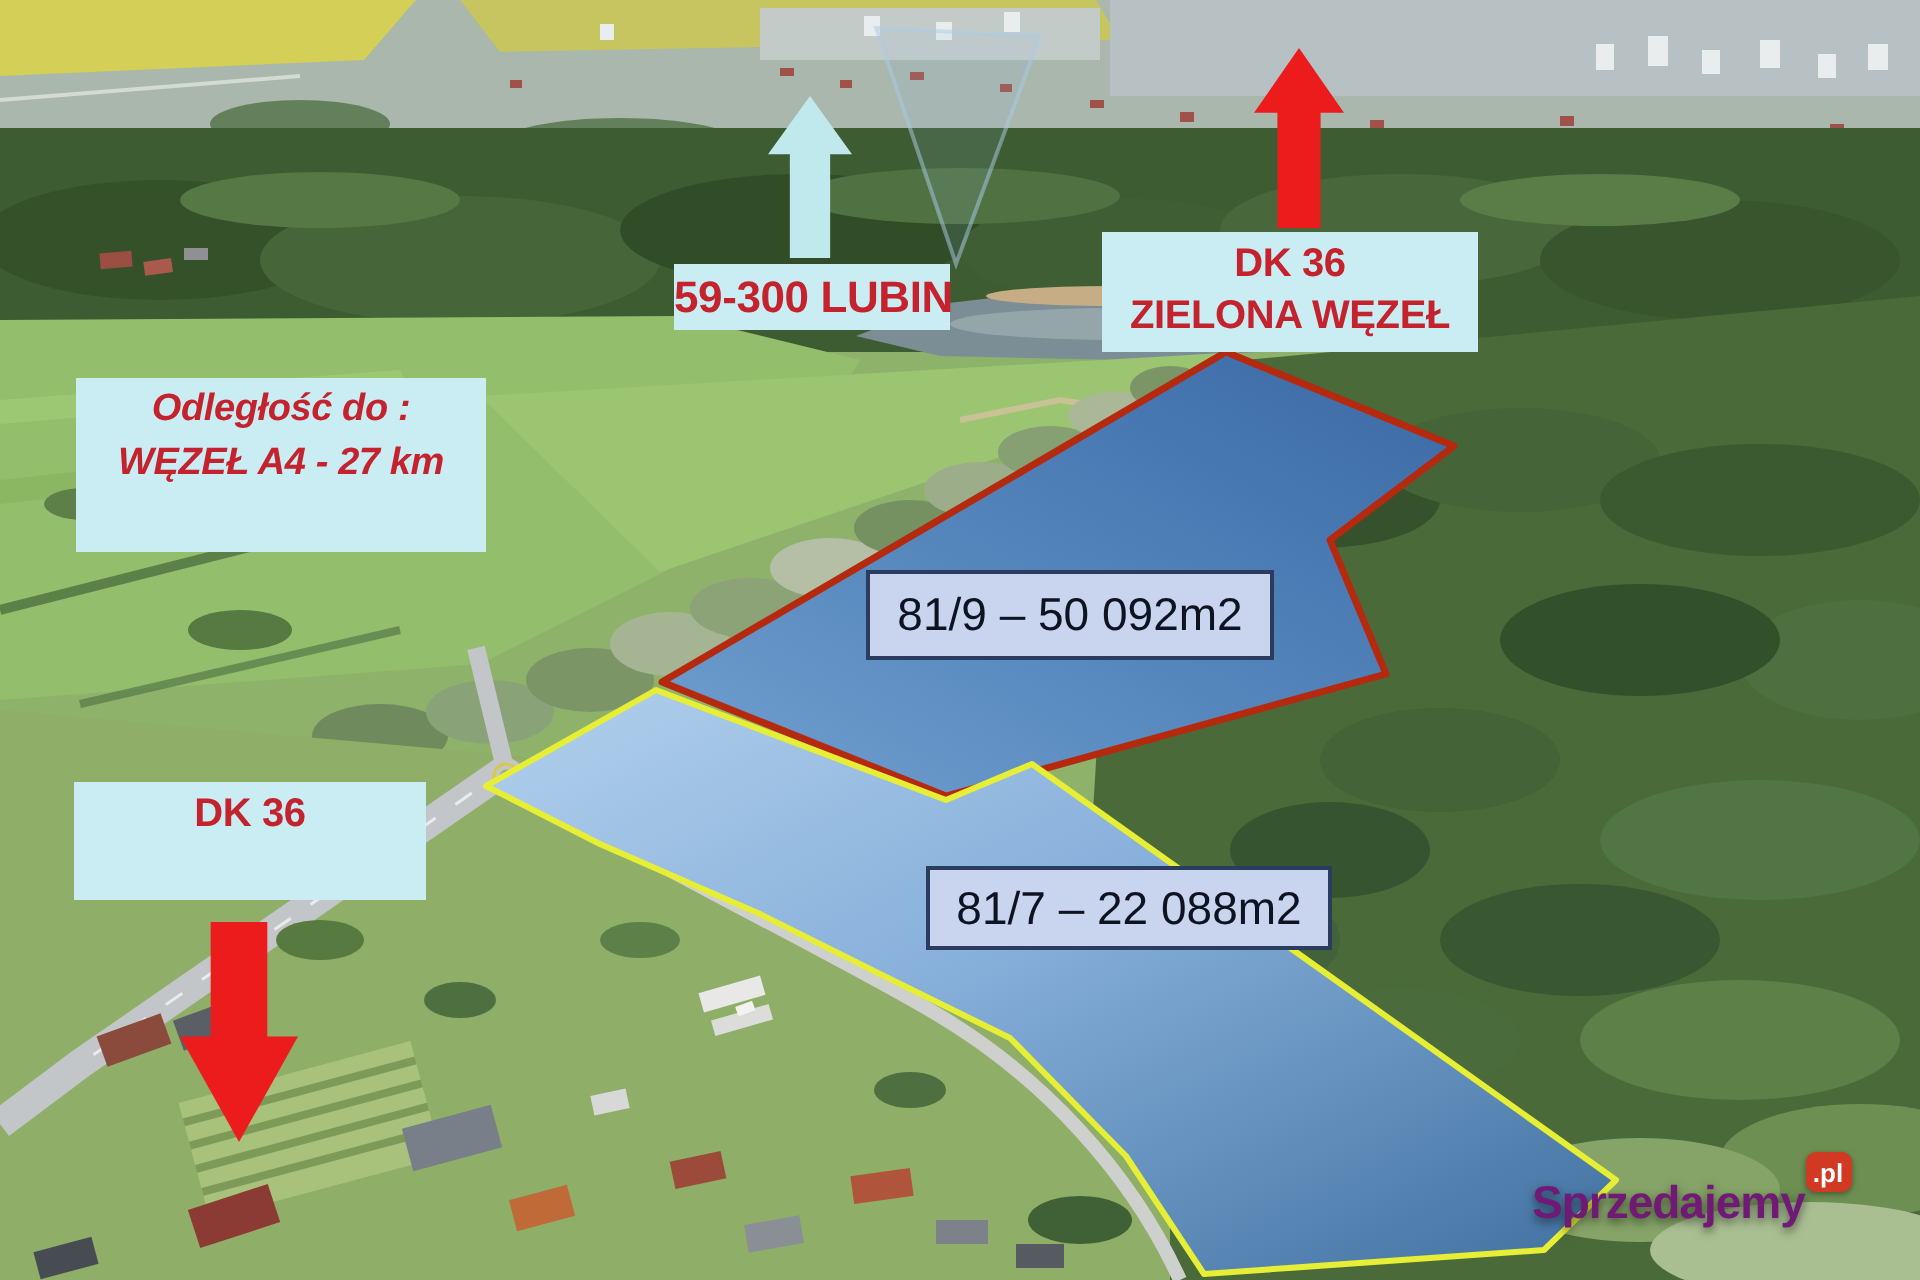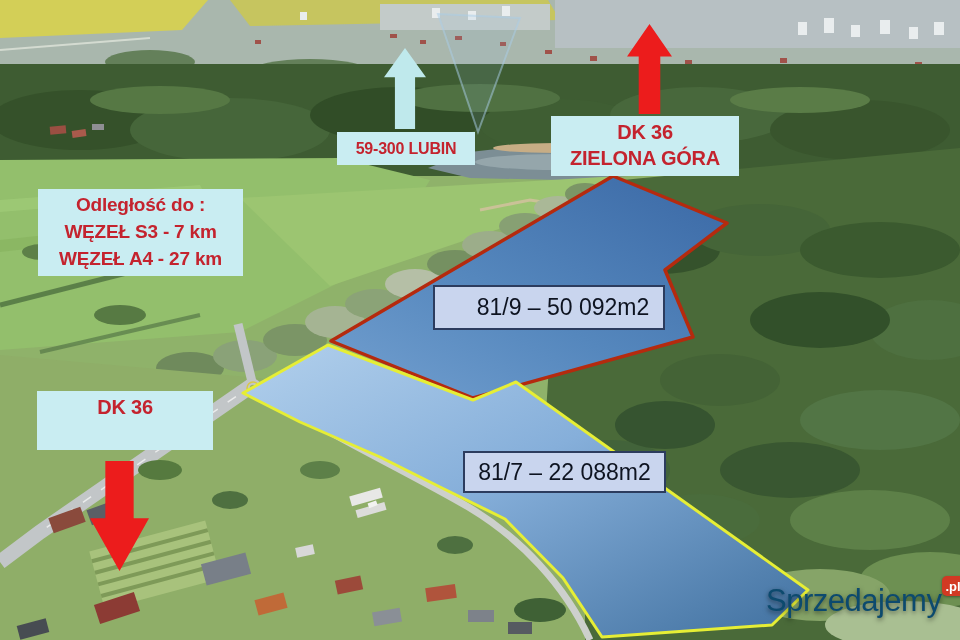--- a/index.html
+++ b/index.html
@@ -15,21 +15,21 @@
               color:#0d1320;text-align:center;font-size:23px;font-weight:400;
               white-space:nowrap;}
   
   .arrow{position:absolute;}
   .arrow.up{clip-path:polygon(50% 0%,100% 36%,74% 36%,74% 100%,26% 100%,26% 36%,0% 36%);}
   .arrow.down{clip-path:polygon(26% 0%,74% 0%,74% 52%,100% 52%,50% 100%,0% 52%,26% 52%);}
   .arrow.cyan{background:#bfe9ec;}
   .arrow.red{background:#ec1c1c;}
   
   .watermark{position:absolute;left:766px;top:584px;display:flex;align-items:flex-start;}
-  .wm-text{font-size:31px;font-weight:normal;color:#0c4a6e;line-height:34px;
+  .wm-text{font-size:23px;font-weight:bold;color:#701a75;line-height:34px;
            text-shadow:0 2px 5px rgba(0,0,0,0.55);letter-spacing:-0.5px;}
   .wm-badge{display:inline-block;background:#d23923;color:#ffffff;font-size:13px;
             font-weight:bold;padding:3px 4px 2px 3px;border-radius:5px;margin-left:1px;
             transform:translateY(-8px);box-shadow:0 1px 3px rgba(0,0,0,0.4);}
 </style>
 </head>
 <body>
 
 <svg class="stage" width="960" height="640" viewBox="0 0 960 640">
   <defs>
@@ -202,40 +202,39 @@
     <rect x="368" y="502" width="9" height="5" fill="#f2f2f0" transform="rotate(-20 372 504)"></rect>
   </g>
 
   <path d="M438,14 L520,18 L478,132 Z" fill="rgba(150,190,225,0.12)" stroke="rgba(170,205,232,0.5)" stroke-width="2"></path>
 
   <polygon points="613,176 727,223 665,270 693,337 473,398 331,341" fill="url(#gradPlot9)" stroke-width="3.5" stroke-linejoin="round" stroke="#b52a0e"></polygon>
   <polygon points="328,345 473,400 516,382 808,590 772,625 602,637 563,578 505,519 440,487 380,457 300,422 243,393" fill="url(#gradPlot7)" stroke-width="3" stroke-linejoin="round" stroke="#e6ee35"></polygon>
 </svg>
 
 <div class="arrow up cyan" style="left:384px;top:48px;width:42px;height:81px;"></div>
-<div class="info-box" style="left:337px;top:132px;width:138px;height:33px;font-size:16px;line-height:33px;">
+<div class="info-box" style="left:337px;top:132px;width:138px;height:33px;font-size:22px;line-height:33px;">
   <div class="info-line">59-300 LUBIN</div>
 </div>
 
 <div class="arrow up red" style="left:627px;top:24px;width:45px;height:90px;"></div>
 <div class="info-box" style="left:551px;top:116px;width:188px;height:57px;font-size:20px;line-height:26px;padding-top:3px;">
   <div class="info-line">DK 36</div>
-  <div class="info-line">ZIELONA GÓRA</div>
-</div>
-
-<div class="info-box" style="left:38px;top:189px;width:205px;height:85px;font-size:19px;line-height:27px;padding-top:2px;">
+  <div class="info-line">ZIELONA WĘZEŁ</div>
+</div>
+
+<div class="info-box" style="left:38px;top:189px;width:205px;height:85px;font-size:19px;line-height:27px;padding-top:2px;font-style:italic;">
   <div class="info-line">Odległość do :</div>
-  <div class="info-line">WĘZEŁ S3 - 7 km</div>
   <div class="info-line">WĘZEŁ A4 - 27 km</div>
 </div>
 
 <div class="info-box" style="left:37px;top:391px;width:176px;height:56px;font-size:20px;line-height:26px;padding-top:3px;">
   <div class="info-line">DK 36</div>
 </div>
 <div class="arrow down red" style="left:90px;top:461px;width:59px;height:110px;"></div>
 
-<div class="plot-label" style="left:433px;top:285px;width:200px;height:41px;line-height:41px;padding-left:28px;">81/9 – 50 092m2</div>
-<div class="plot-label" style="left:463px;top:451px;width:199px;height:38px;line-height:38px;">81/7 – 22 088m2</div>
+<div class="plot-label" style="left:433px;top:285px;width:200px;height:41px;line-height:41px;">81/9 – 50 092m2</div>
+<div class="plot-label" style="left:463px;top:433px;width:199px;height:38px;line-height:38px;">81/7 – 22 088m2</div>
 
 <div class="watermark">
   <span class="wm-text">Sprzedajemy</span>
   <span class="wm-badge">.pl</span>
 </div>
 
 </body></html>

